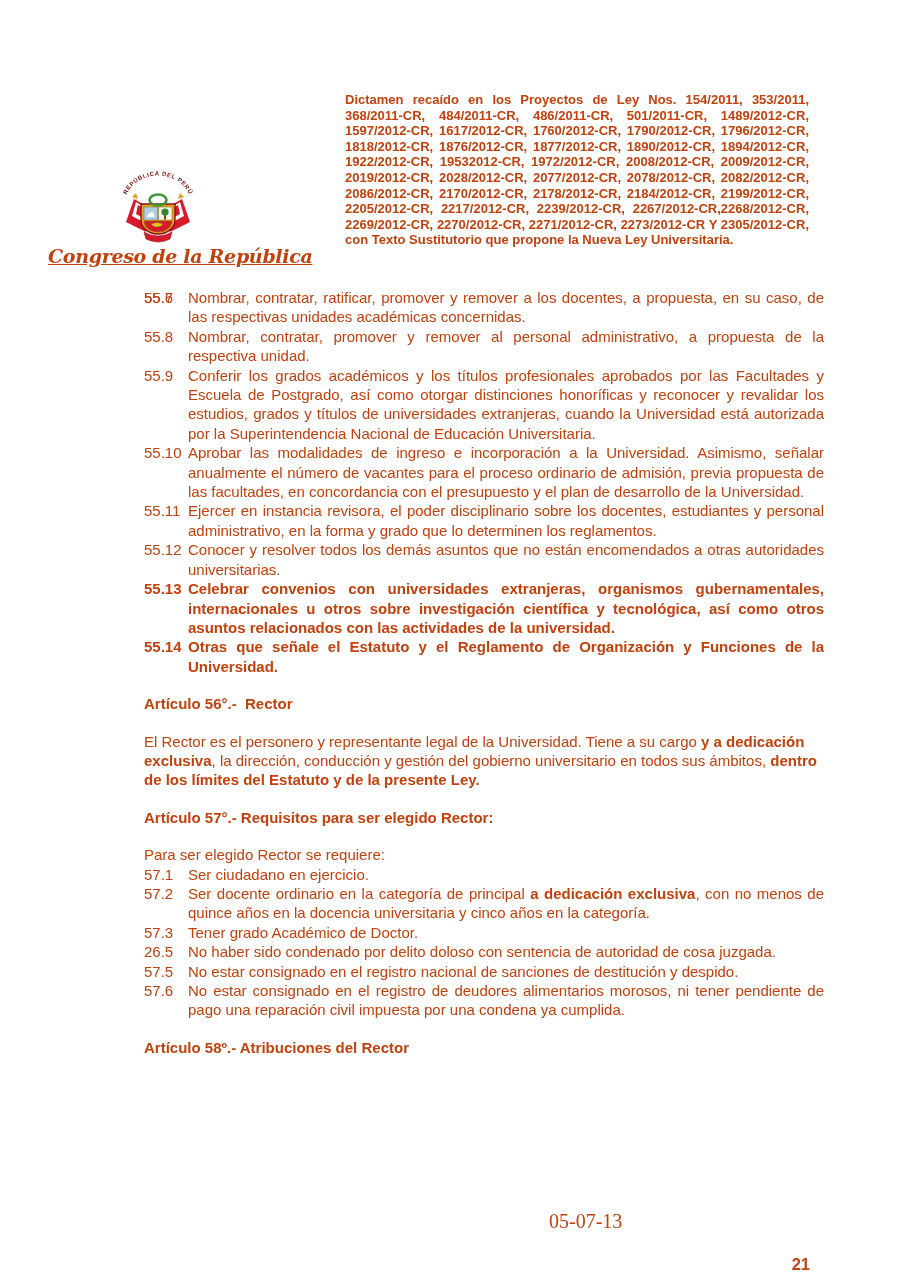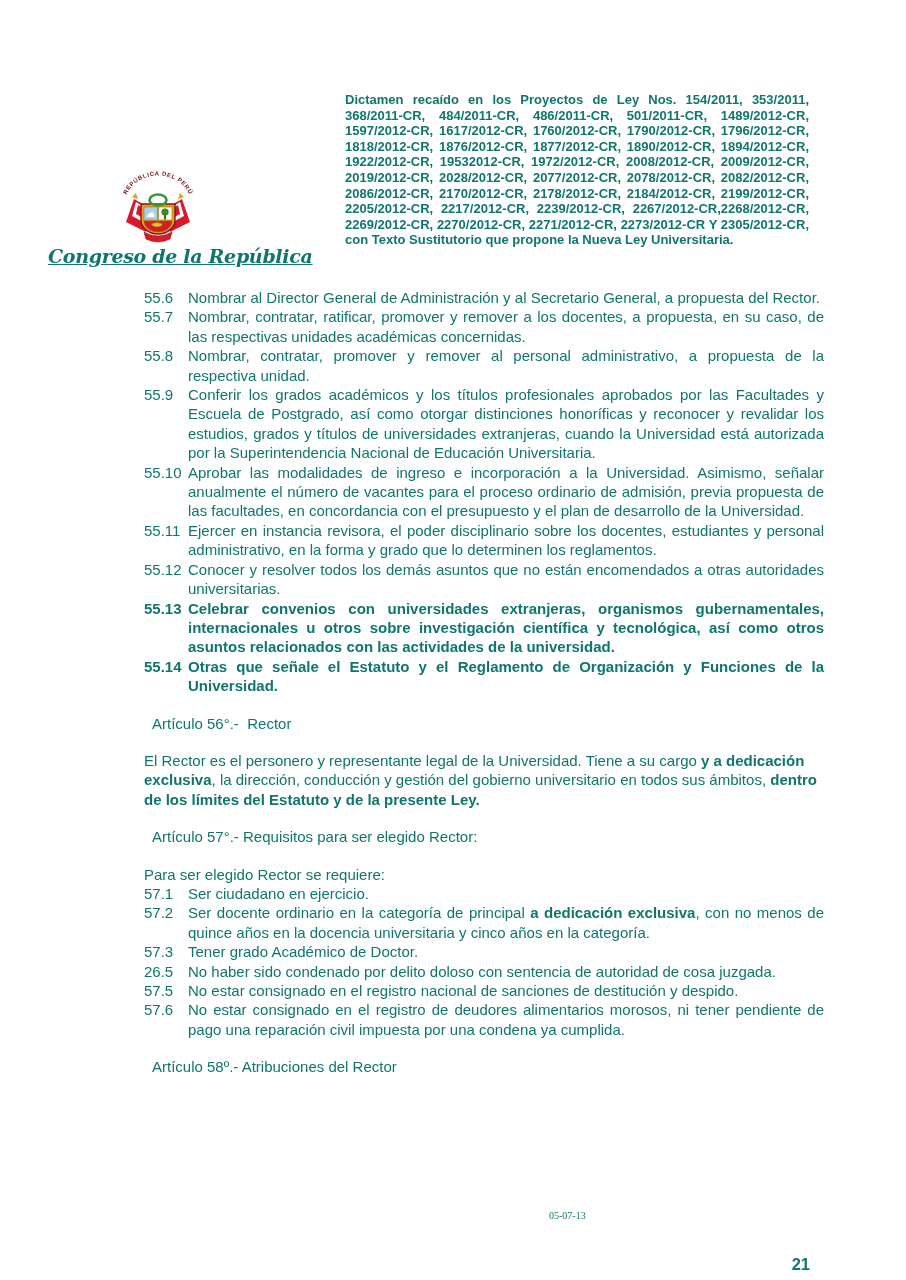--- a/index.html
+++ b/index.html
@@ -1,21 +1,21 @@
 <!DOCTYPE html>
 <html lang="es"><head>
 <meta charset="utf-8">
 <style>
   html,body{margin:0;padding:0;background:#e8e8e8;}
   .page{
     position:relative;
     width:906px;height:1280px;
     background:#ffffff;
     font-family:"Liberation Sans", sans-serif;
-    color:#0f766e;
+    color:#c2410c;
     overflow:hidden;
     margin:0 auto;
   }
   
   .dictamen{
     position:absolute;left:345px;top:92px;width:464px;
     font-size:13px;line-height:15.6px;font-weight:bold;
     text-align:justify;
   }
   .seal{position:absolute;left:112px;top:166px;width:92px;height:88px;}
@@ -30,29 +30,29 @@
   }
   
   .doc-body{
     position:absolute;left:144px;top:288px;width:680px;
     font-size:15px;line-height:19.4px;
   }
   .li{position:relative;padding-left:44px;text-align:justify;}
   .li .num{position:absolute;left:0;top:0;}
   .li.bold{font-weight:bold;}
   .art-heading{
-    font-weight:normal;margin:18px 8px;white-space:pre-wrap;
+    font-weight:bold;margin:18px 0;white-space:pre-wrap;
     font-size:15px;line-height:19.4px;
   }
   .para{margin:0;}
   
   .footer-date{
     position:absolute;left:549px;top:1210px;
     font-family:"Liberation Serif", serif;
-    font-size:10px;
+    font-size:20px;
   }
   .page-number{
     position:absolute;right:96px;top:1255px;
     font-weight:bold;font-size:16.5px;
   }
 </style>
 </head>
 <body>
 
 <div class="page">
@@ -95,21 +95,21 @@
       <path d="M 39 58 q 6 -3 12 0 q -2 3 -6 3 q -4 0 -6 -3 Z" fill="#e8c22a" stroke="#8a6b10" stroke-width="0.5"></path>
 
       <ellipse cx="46" cy="34" rx="8.5" ry="5.5" fill="none" stroke="#3f9637" stroke-width="2.6"></ellipse>
     </svg>
   </div>
 
   <div class="congress-name">Congreso de la República</div>
 
   <div class="doc-body">
     <div>
-        <div class="li"><span class="num">55.6</span><span><span>Nombrar al Director General de Administración y al Secretario General, a propuesta del Rector.</span></span></div>
+        <div class="li"><span class="num">55.6</span></div>
         <div class="li"><span class="num">55.7</span><span><span>Nombrar, contratar, ratificar, promover y remover a los docentes, a propuesta, en su caso, de las respectivas unidades académicas concernidas.</span></span></div>
         <div class="li"><span class="num">55.8</span><span><span>Nombrar, contratar, promover y remover al personal administrativo, a propuesta de la respectiva unidad.</span></span></div>
         <div class="li"><span class="num">55.9</span><span><span>Conferir los grados académicos y los títulos profesionales aprobados por las Facultades y Escuela de Postgrado, así como otorgar distinciones honoríficas y reconocer y revalidar los estudios, grados y títulos de universidades extranjeras, cuando la Universidad está autorizada por la Superintendencia Nacional de Educación Universitaria.</span></span></div>
         <div class="li"><span class="num">55.10</span><span><span>Aprobar las modalidades de ingreso e incorporación a la Universidad. Asimismo, señalar anualmente el número de vacantes para el proceso ordinario de admisión, previa propuesta de las facultades, en concordancia con el presupuesto y el plan de desarrollo de la Universidad.</span></span></div>
         <div class="li"><span class="num">55.11</span><span><span>Ejercer en instancia revisora, el poder disciplinario sobre los docentes, estudiantes y personal administrativo, en la forma y grado que lo determinen los reglamentos.</span></span></div>
         <div class="li"><span class="num">55.12</span><span><span>Conocer y resolver todos los demás asuntos que no están encomendados a otras autoridades universitarias.</span></span></div>
         <div class="li bold"><span class="num">55.13</span><span><b>Celebrar convenios con universidades extranjeras, organismos gubernamentales, internacionales u otros sobre investigación científica y tecnológica, así como otros asuntos relacionados con las actividades de la universidad.</b></span></div>
         <div class="li bold"><span class="num">55.14</span><span><b>Otras que señale el Estatuto y el Reglamento de Organización y Funciones de la Universidad.</b></span></div>
       </div>
 

